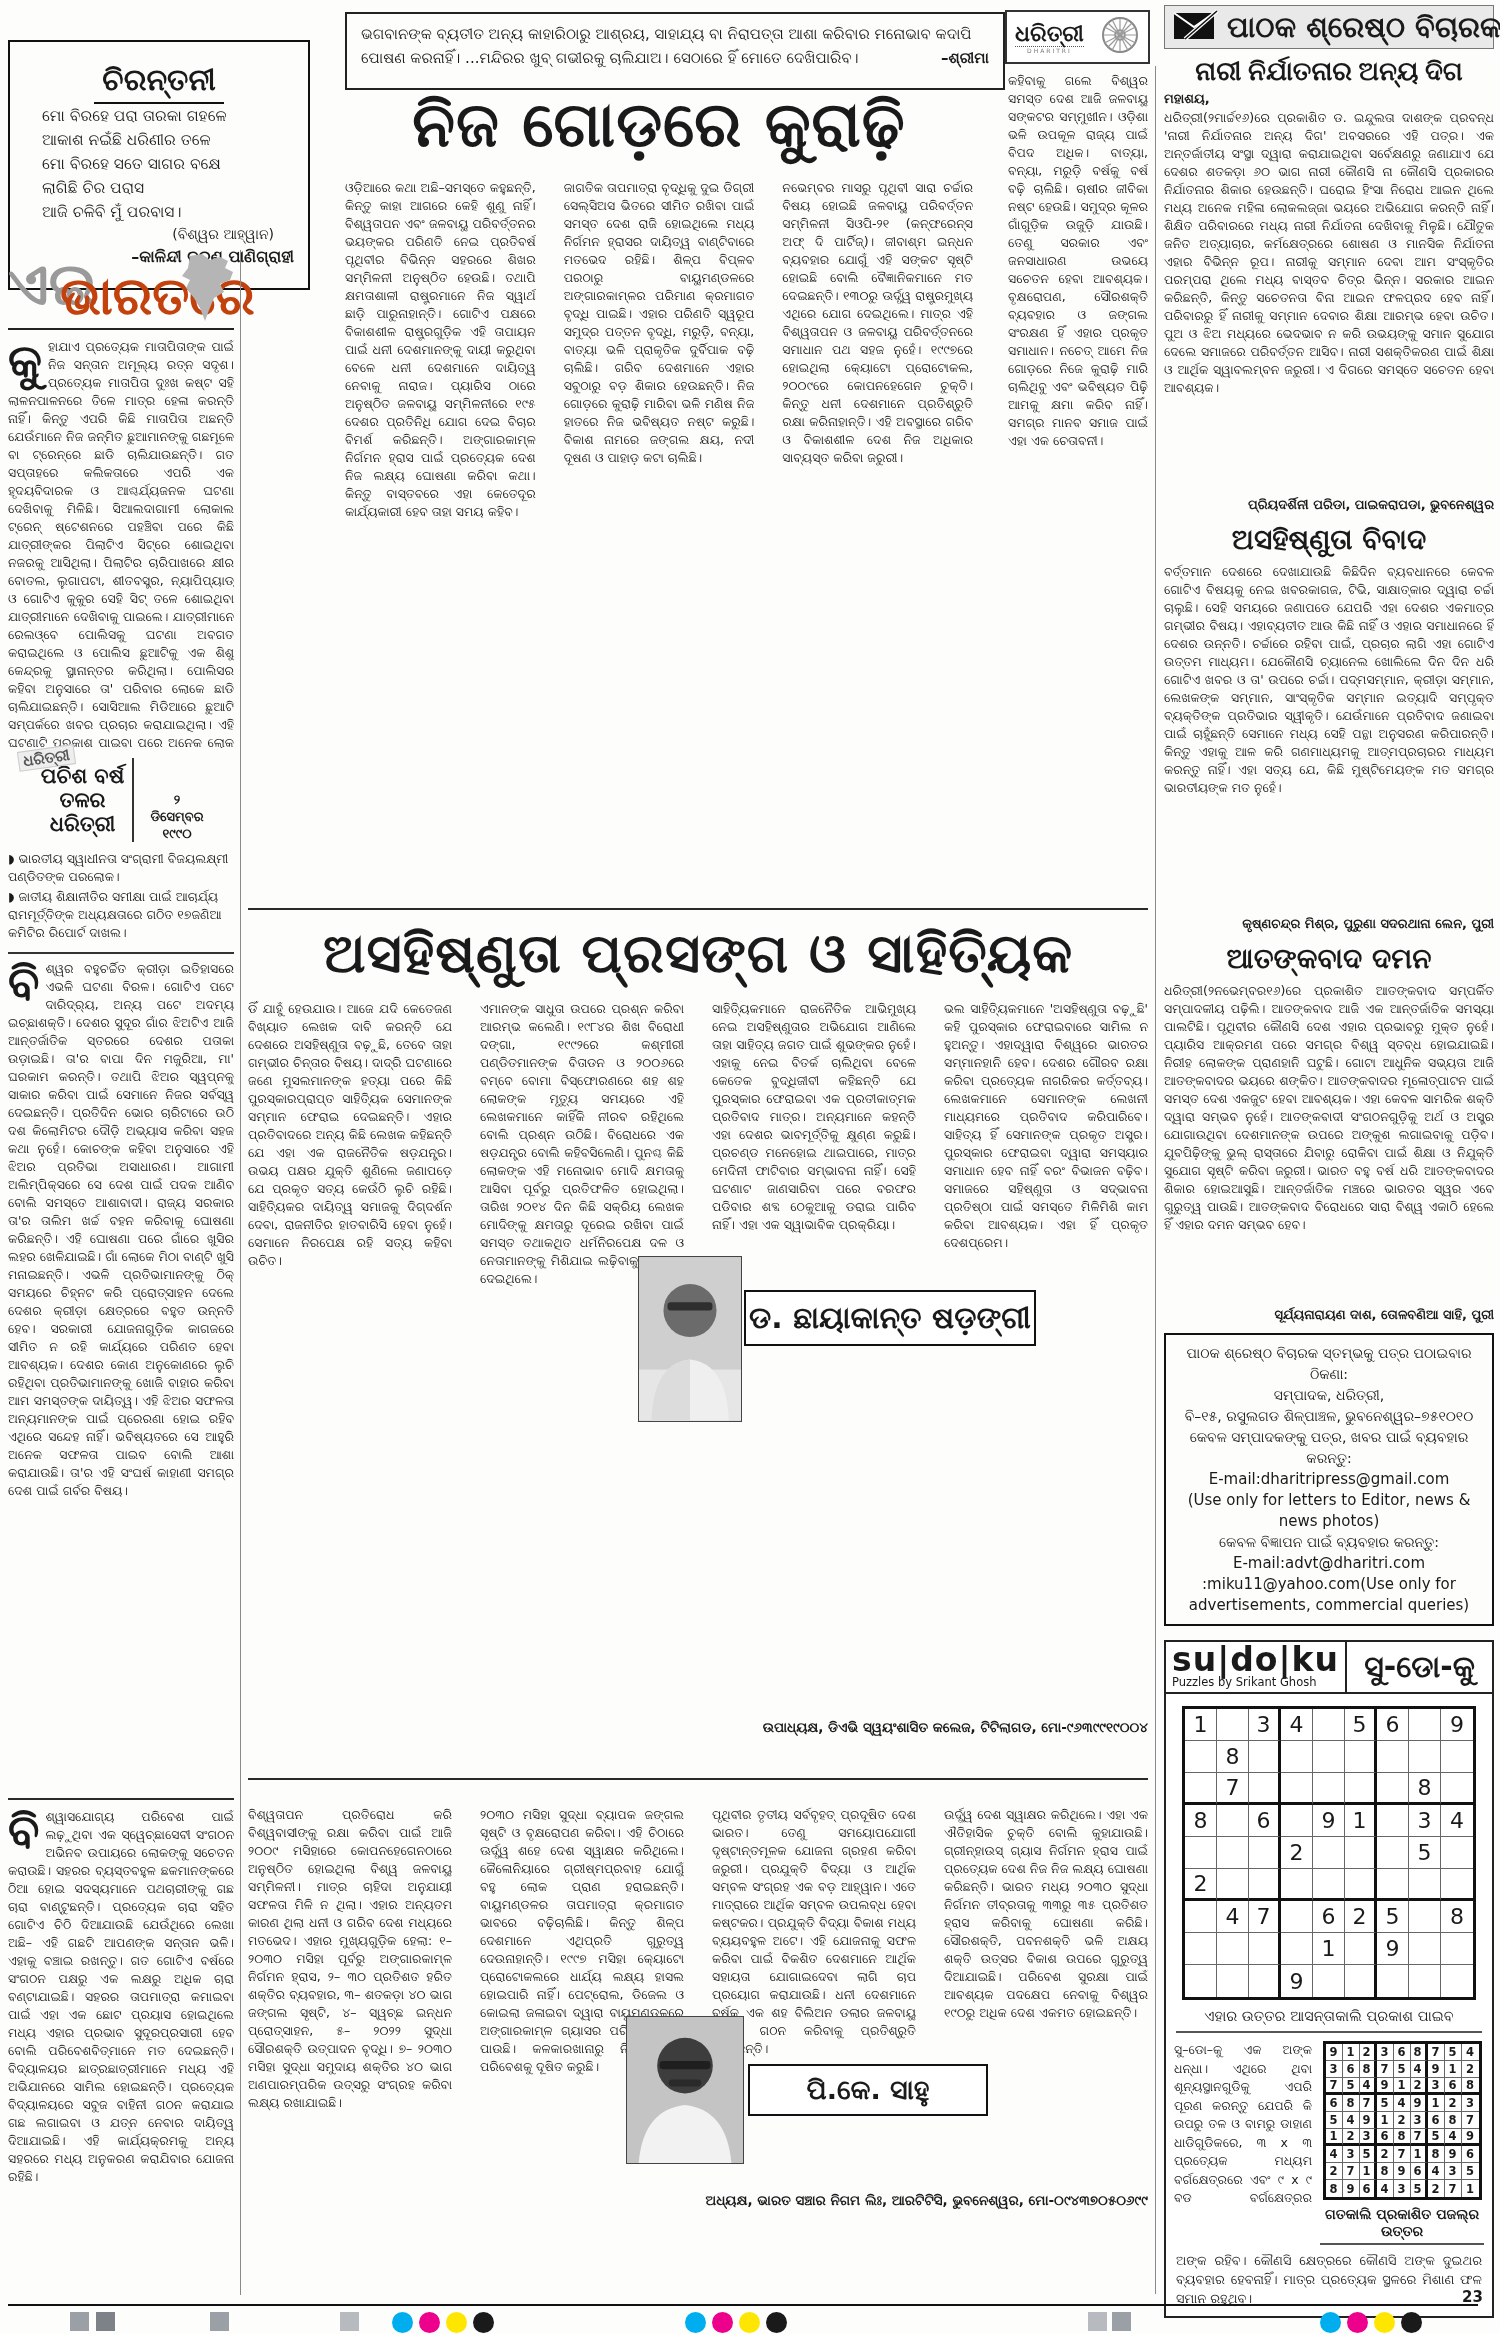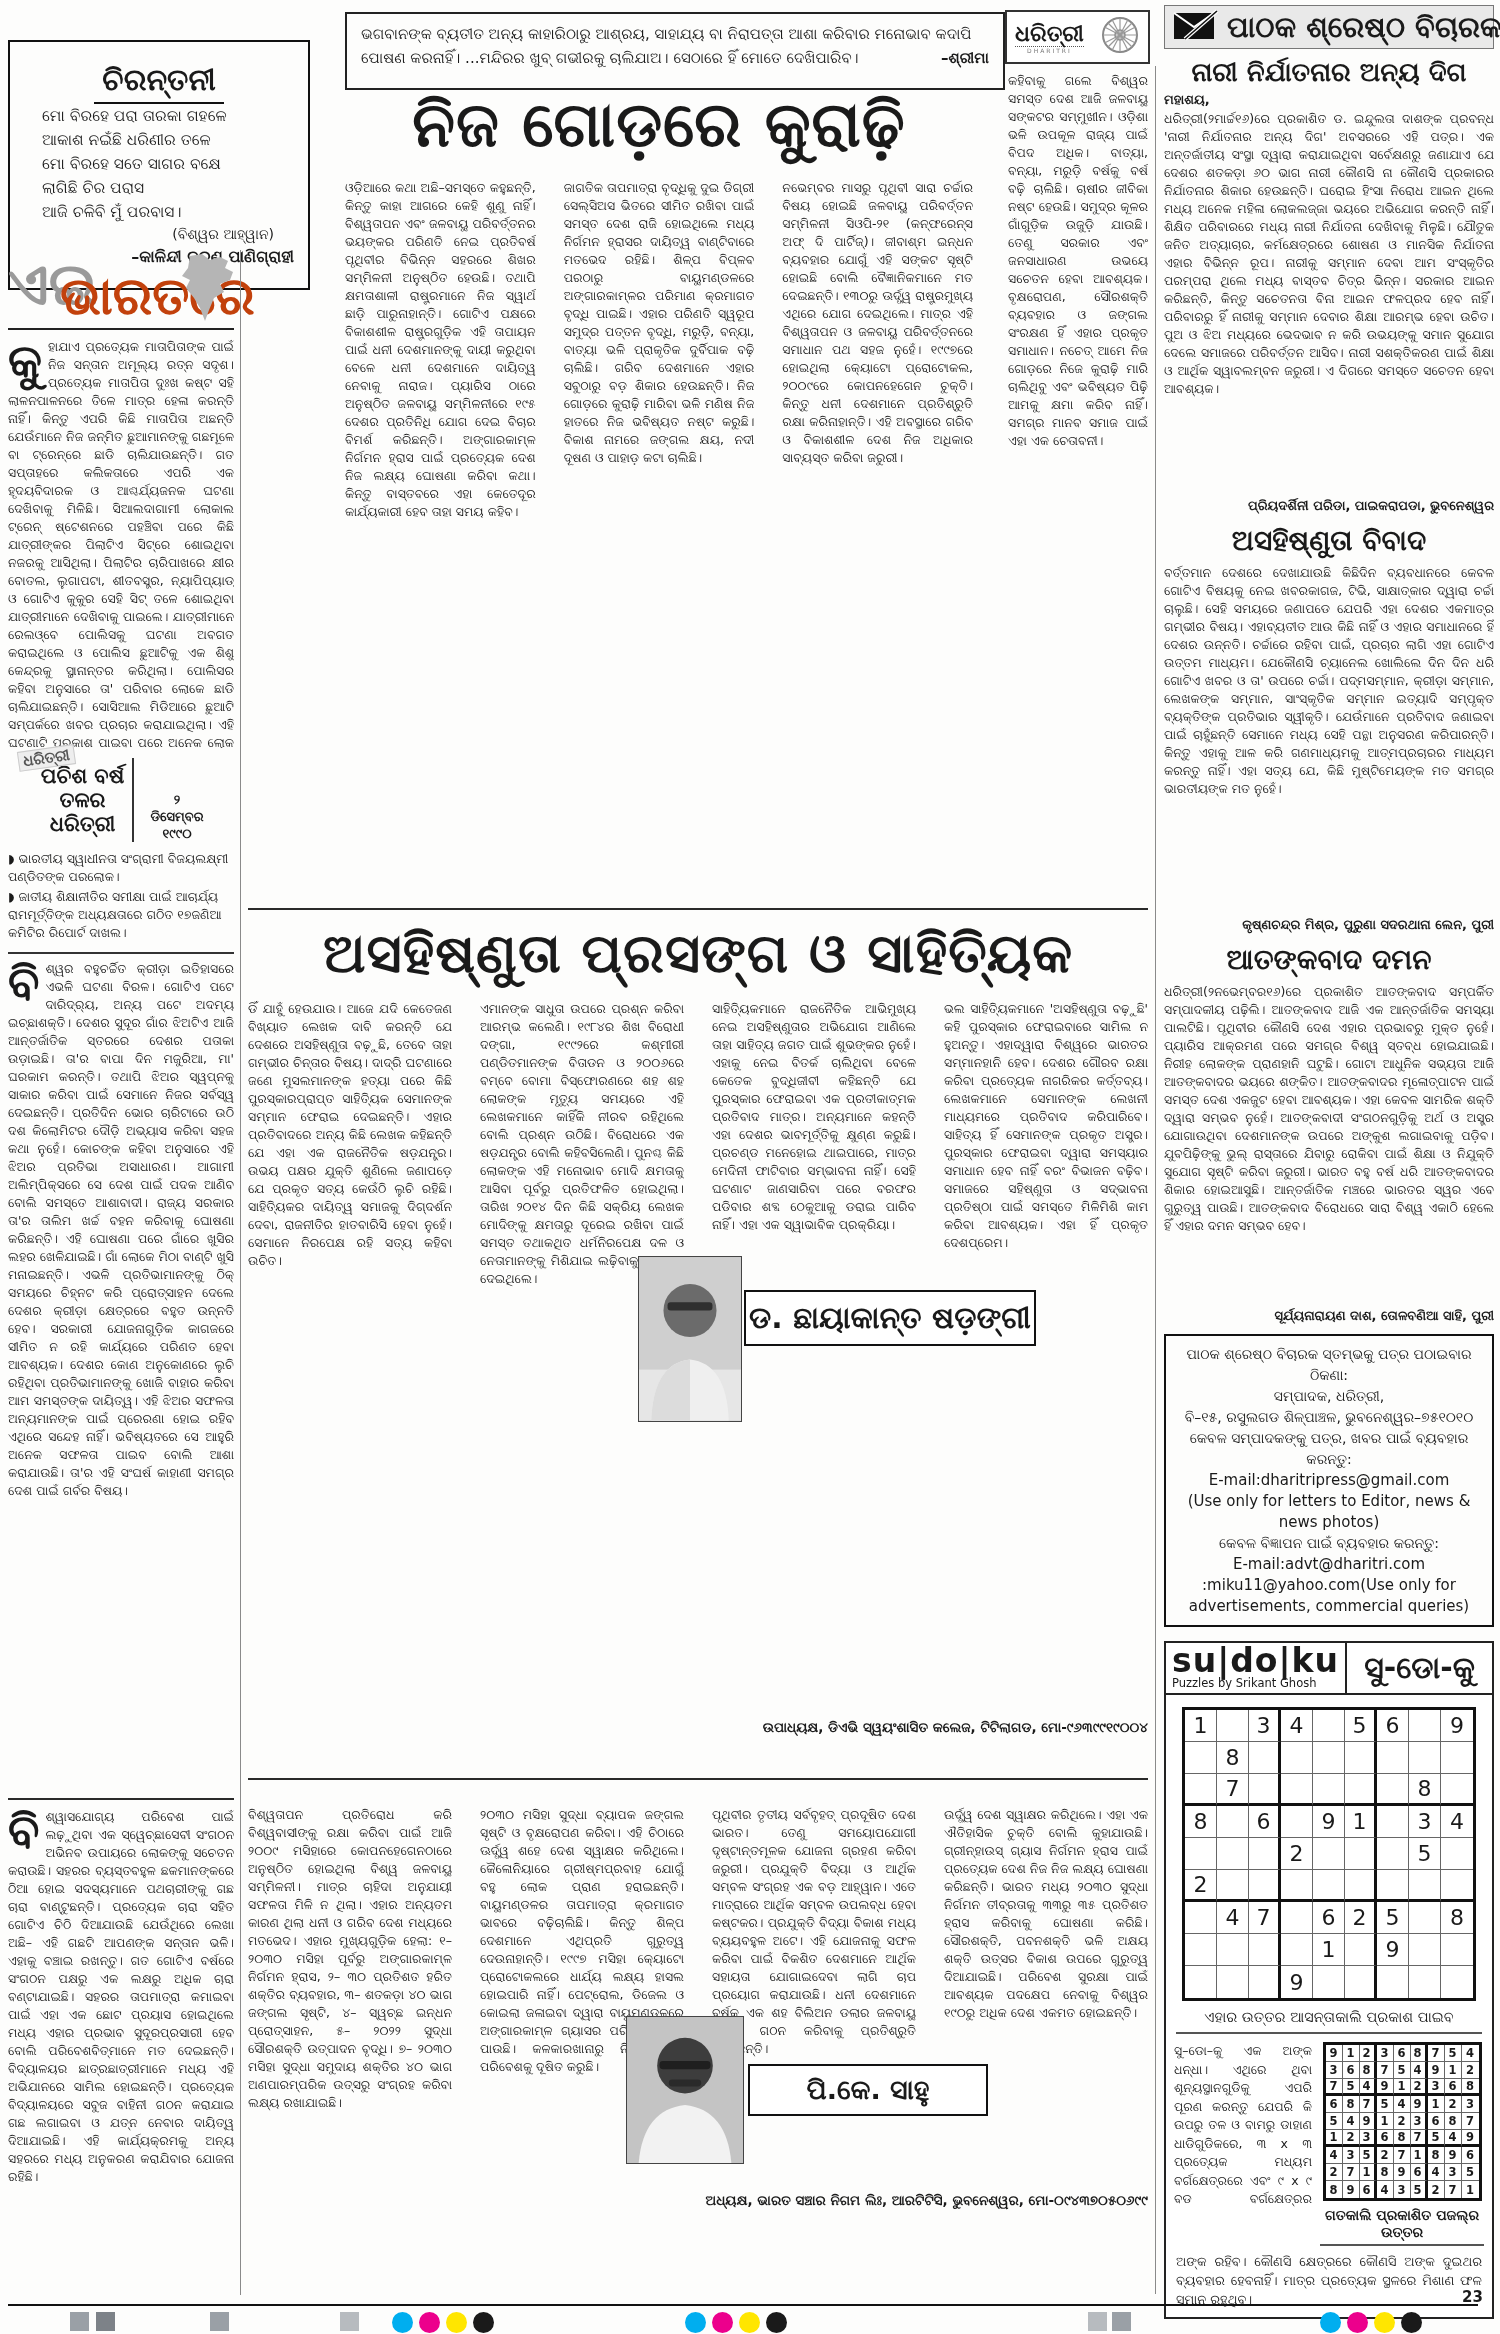--- a/index.html
+++ b/index.html
@@ -25,21 +25,21 @@
   .top-quote .attrib{float:right;font-weight:bold;}
 
   
   .masthead{border:2px solid #333;display:flex;align-items:center;justify-content:space-around;background:#fff;}
   .masthead .logo{font-size:22px;font-weight:bold;border-bottom:1px dotted #555;}
   .masthead .logosub{font-size:6px;letter-spacing:2px;color:#777;text-align:center;}
 
   
   .letters-head{background:#e9e9e9;border:1px solid #777;display:flex;align-items:center;gap:8px;padding:4px 8px;height:44px;box-sizing:border-box;}
   .letters-head .hd{font-size:29px;font-weight:800;white-space:nowrap;}
-  .letter-heading{font-size:26px;font-weight:bold;text-align:center;margin:8px 0 4px;}
+  .letter-heading{font-size:26px;font-weight:bold;text-align:center;margin:8px 0 4px;font-family:Liberation Serif, serif;}
   .letter-sub{font-size:28px;font-weight:bold;text-align:center;margin:10px 0 6px;}
   .salutation{font-size:13px;font-weight:bold;margin:2px 0;}
   .signature{font-size:13px;font-weight:bold;text-align:right;margin:3px 0 2px;}
 
   .contact-box{border:2px solid #111;padding:8px 6px;text-align:center;margin-top:10px;}
   .contact-box .cl{font-size:14px;line-height:21px;}
   .contact-box .em{font-size:15px;line-height:21px;}
 
   
   .sudoku-block{border:2px solid #222;margin-top:14px;background:#fff;}

